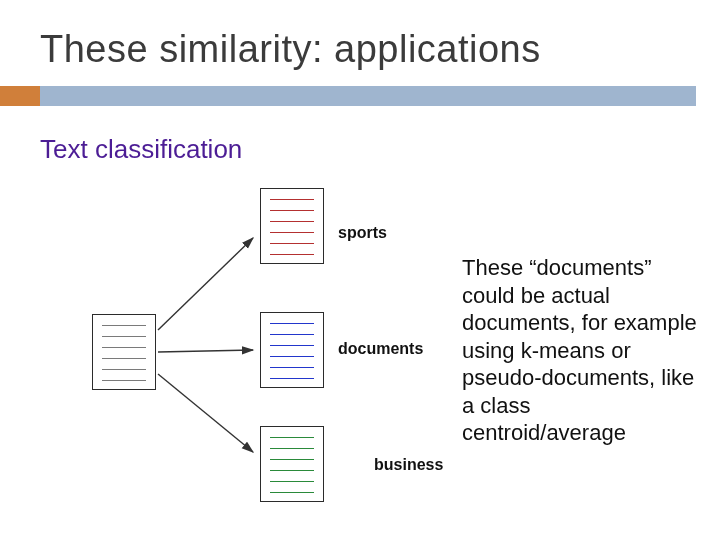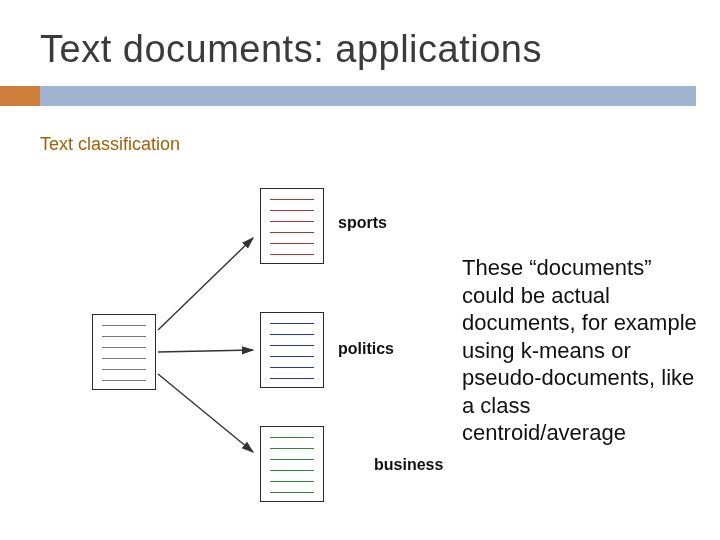--- a/index.html
+++ b/index.html
@@ -36,22 +36,22 @@
   .bar-main {
     position: absolute;
     left: 40px; top: 0;
     right: 24px; height: 20px;
     background: #9fb5cf;
   }
   .subtitle {
     position: absolute;
     left: 40px;
     top: 134px;
-    font-size: 18px;
-    color: #a16207;
+    font-size: 26px;
+    color: #4c1d95;
   }
   
   .doc {
     position: absolute;
     width: 64px;
     height: 76px;
     border: 1px solid #2b2b2b;
     background: #ffffff;
     padding: 10px 9px 8px 9px;
     display: flex;
@@ -70,21 +70,21 @@
   .doc-politics .line { border-color: #2236cc; }
   .doc-business { left: 260px; top: 426px; }
   .doc-business .line { border-color: #2a8a3a; }
   
   .label {
     position: absolute;
     font-size: 16px;
     font-weight: 700;
     color: #111;
   }
-  .label-sports   { left: 338px; top: 214px; }
+  .label-sports   { left: 338px; top: 224px; }
   .label-politics { left: 338px; top: 340px; }
   .label-business { left: 338px; top: 456px; margin-left: 36px; }
   
   .note {
     position: absolute;
     left: 462px;
     top: 254px;
     width: 238px;
     font-size: 22px;
     line-height: 1.25;
@@ -94,21 +94,21 @@
   .arrows {
     position: absolute;
     left: 0; top: 0;
     width: 720px; height: 540px;
     pointer-events: none;
   }
 </style>
 </head>
 <body>
 
-<div class="title">Text documents: applications</div>
+<div class="title">These similarity: applications</div>
 
 <div class="bar-wrap">
   <div class="bar-accent"></div>
   <div class="bar-main"></div>
 </div>
 
 <div class="subtitle">Text classification</div>
 
 <div class="doc doc-source">
   <div class="line"></div>
@@ -130,21 +130,21 @@
 <div class="label label-sports">sports</div>
 
 <div class="doc doc-politics">
   <div class="line"></div>
   <div class="line"></div>
   <div class="line"></div>
   <div class="line"></div>
   <div class="line"></div>
   <div class="line"></div>
 </div>
-<div class="label label-politics">politics</div>
+<div class="label label-politics">documents</div>
 
 <div class="doc doc-business">
   <div class="line"></div>
   <div class="line"></div>
   <div class="line"></div>
   <div class="line"></div>
   <div class="line"></div>
   <div class="line"></div>
 </div>
 <div class="label label-business">business</div>

